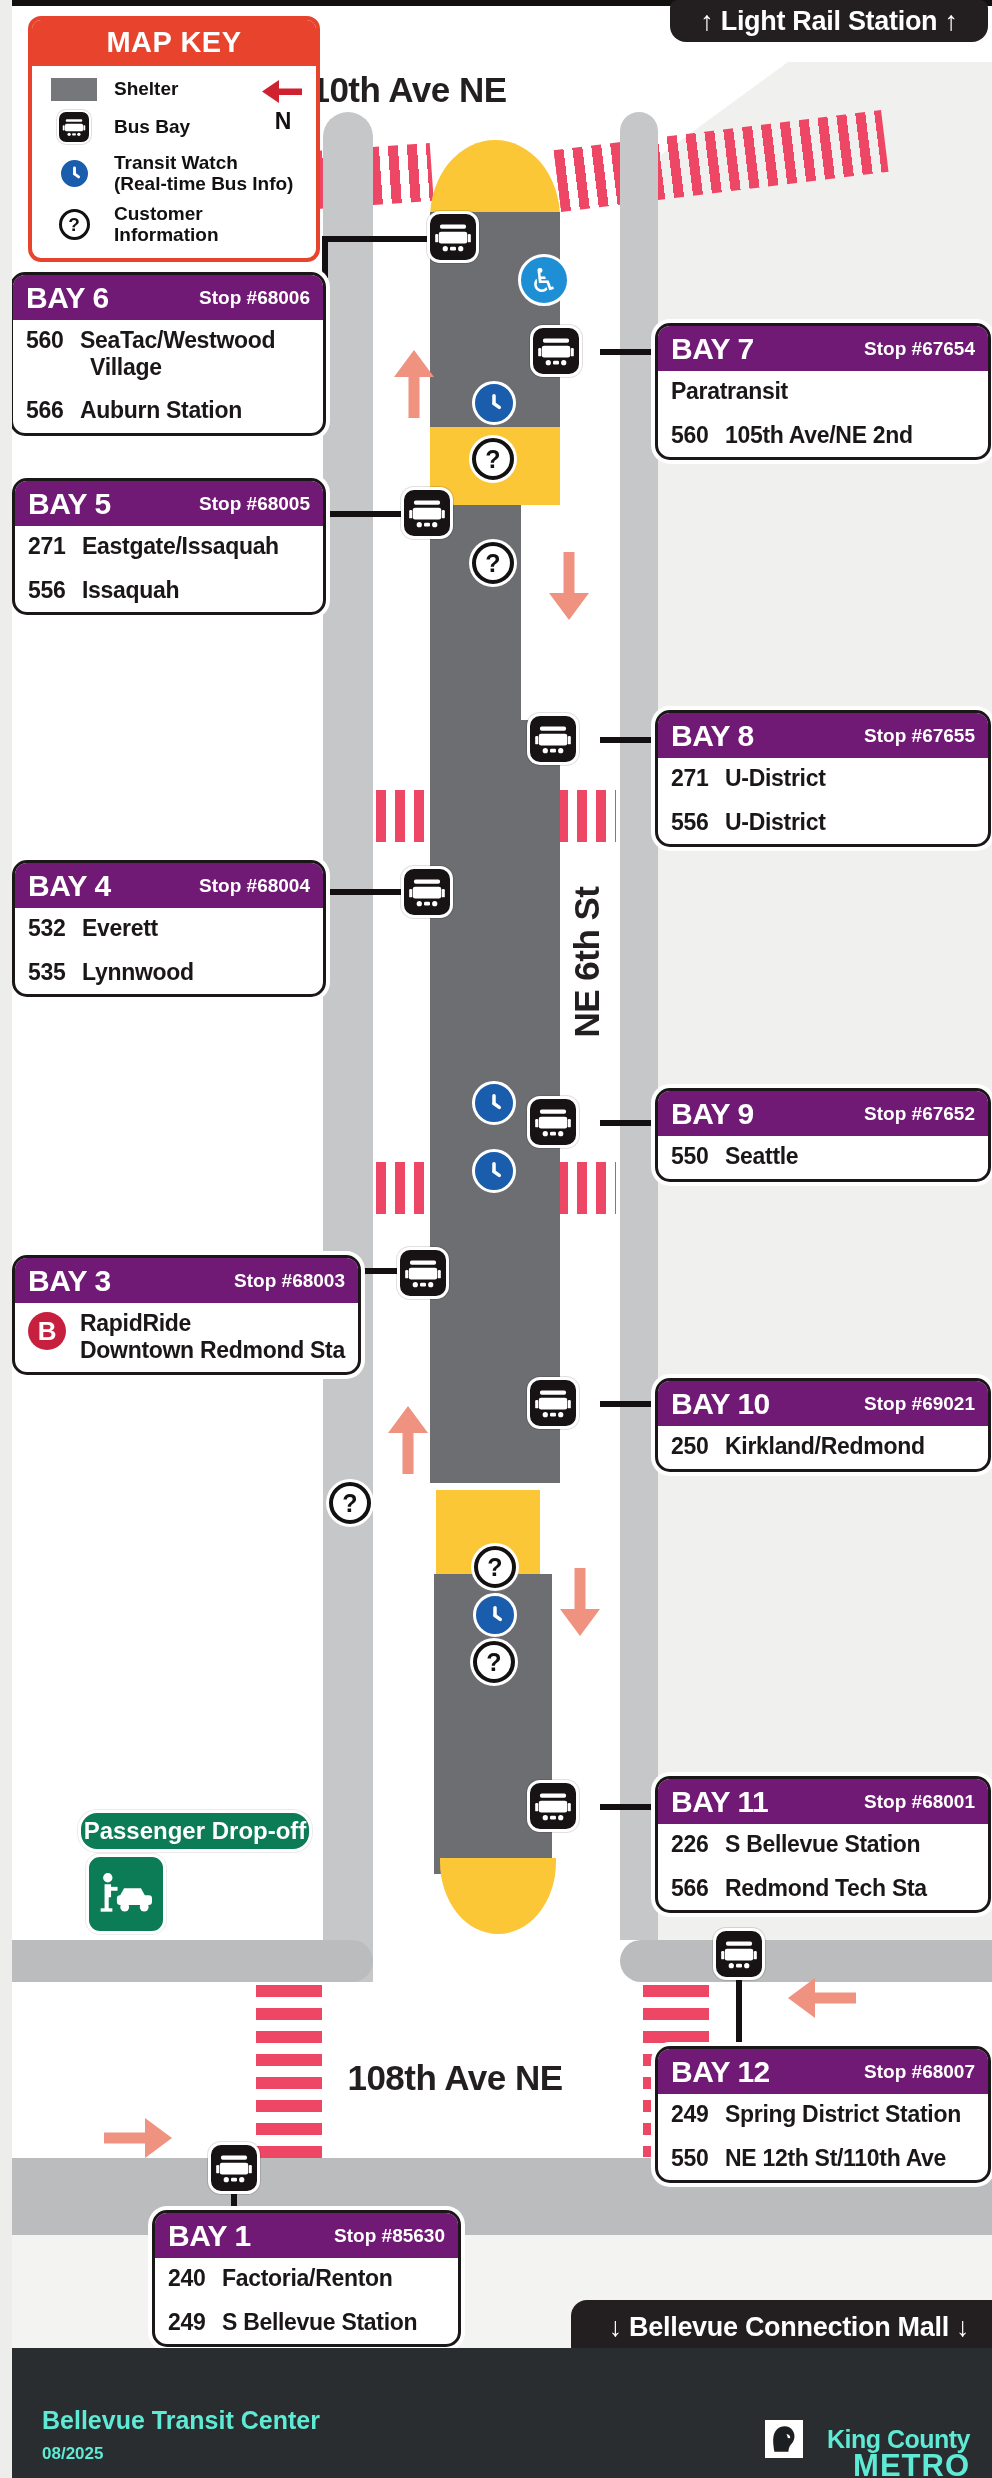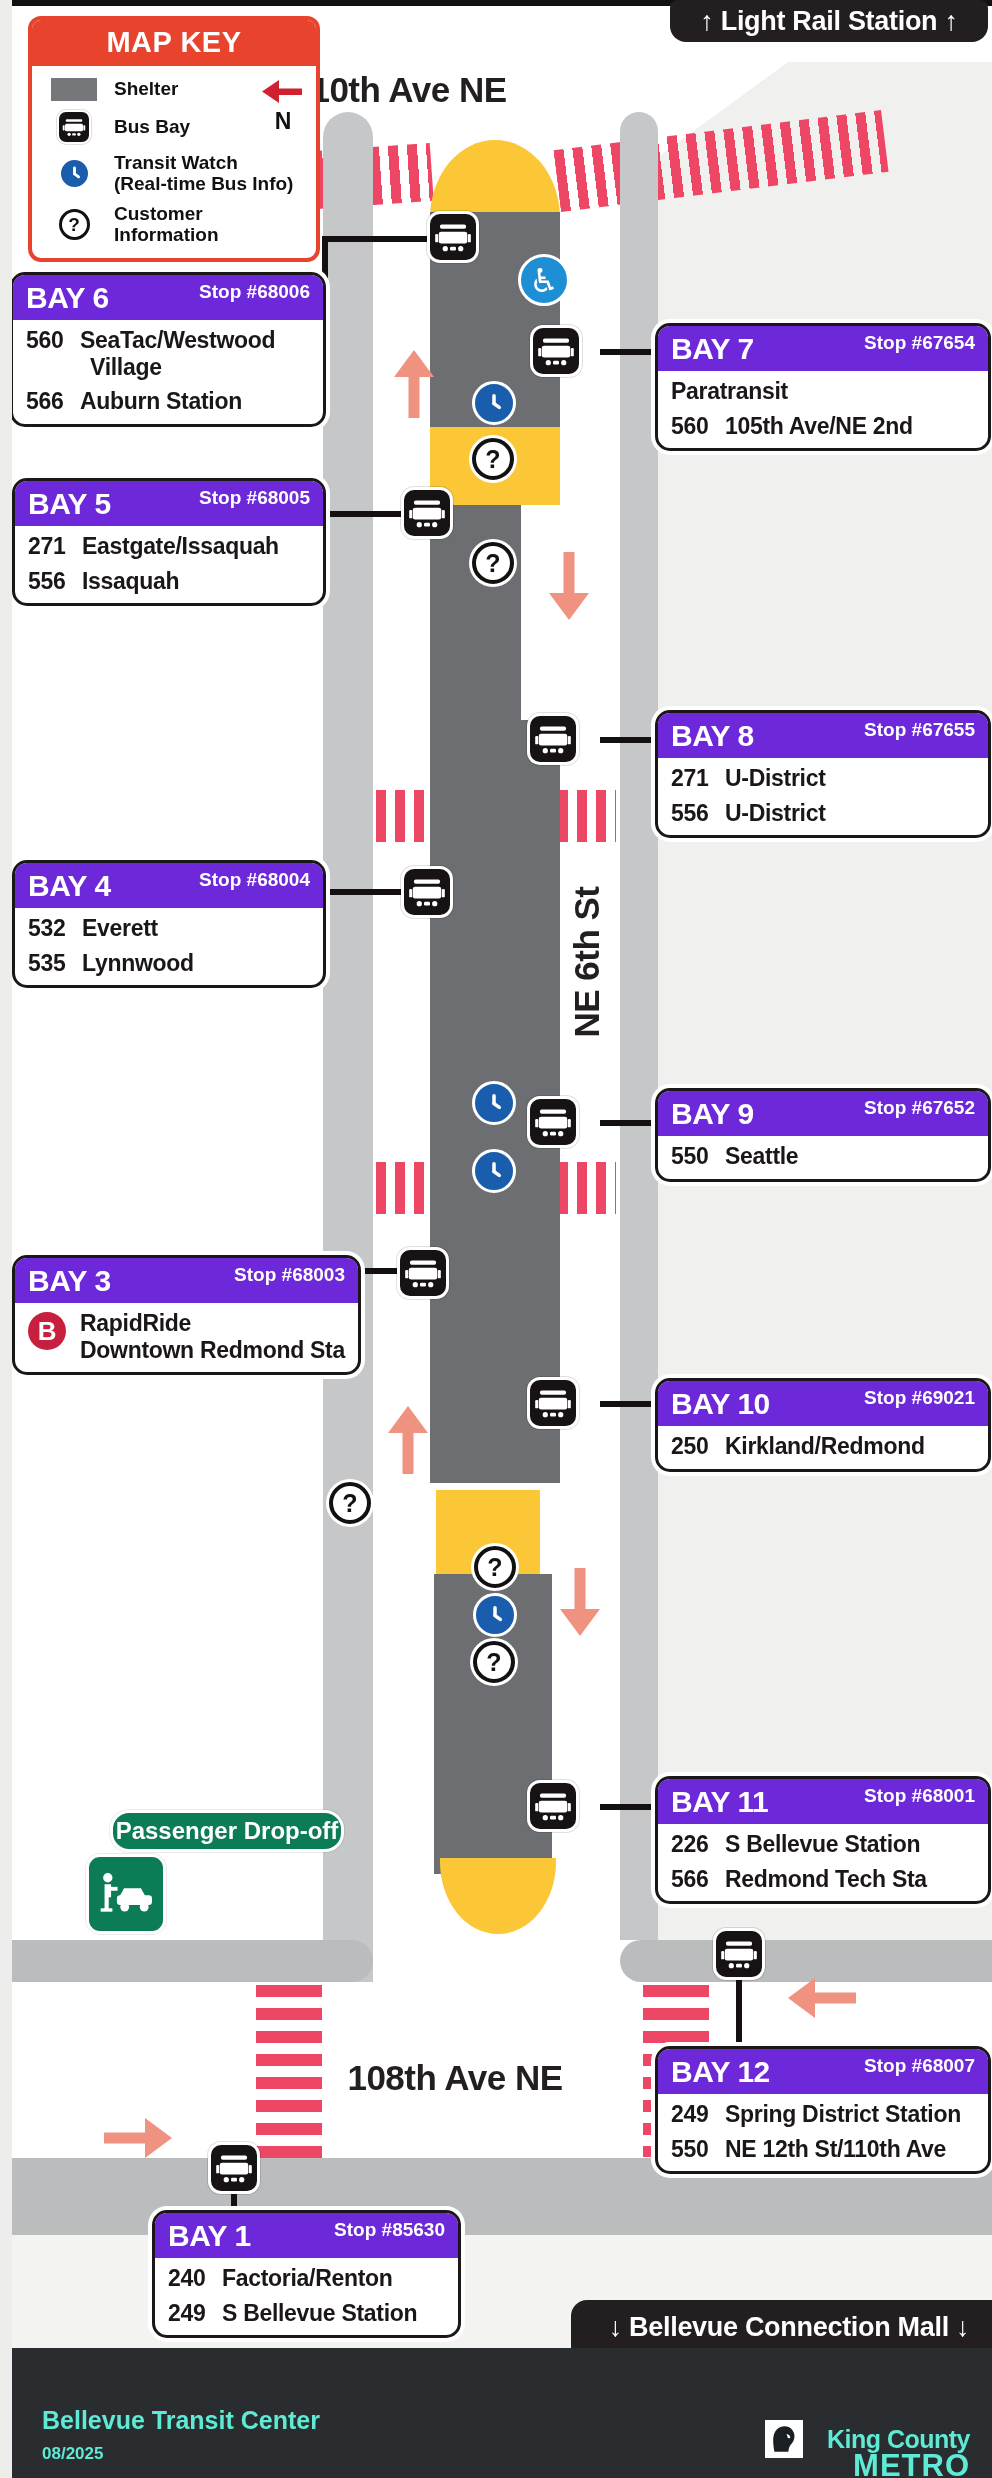--- a/index.html
+++ b/index.html
@@ -19,25 +19,25 @@
   
   .street-label{font-size:35px;font-weight:bold;color:#231f20;letter-spacing:-0.5px;text-align:center;}
   .banner{background:#231f20;color:#fff;display:flex;align-items:center;justify-content:center;
           font-size:27px;font-weight:bold;letter-spacing:-0.3px;}
   .banner.top{border-radius:8px 8px 16px 16px;}
   .banner.bottom{border-radius:16px 16px 8px 8px;}
 
   
   .bay{position:absolute;background:#fff;border:3px solid #1b1718;border-radius:15px;
        box-shadow:0 0 0 4px #fff;overflow:hidden;}
-  .bay-head{display:flex;justify-content:space-between;background:#6d28d9;
+  .bay-head{display:flex;justify-content:space-between;align-items:center;background:#701a75;
             color:#fff;padding:6px 13px 5px 13px;gap:41px;}
   .bay-name{font-size:30px;font-weight:bold;letter-spacing:-0.5px;}
   .bay-stop{font-size:19px;font-weight:bold;}
-  .bay-body{padding:7px 11px 9px 13px;display:flex;flex-direction:column;gap:8px;}
+  .bay-body{padding:7px 11px 9px 13px;display:flex;flex-direction:column;gap:17px;}
   .route{display:flex;align-items:flex-start;font-size:23px;font-weight:bold;color:#1b1718;
          line-height:1.16;letter-spacing:-0.3px;}
   .route-num{width:54px;flex:none;}
   .line{display:block;}
   .indent{padding-left:10px;}
   .rr-badge{flex:none;width:38px;height:38px;margin-right:14px;margin-top:2px;border-radius:50%;
             background:#c6203e;color:#fff;display:flex;align-items:center;justify-content:center;
             font-size:26px;font-weight:bold;}
 
   
@@ -72,21 +72,21 @@
   .swatch{width:46px;height:23px;background:#76777a;}
   .key-bus{position:static;width:30px;height:30px;border-radius:9px;border-width:2px;}
   .key-clock{position:static;width:27px;height:27px;border-width:2px;}
   .key-q{position:static;width:25px;height:25px;border-width:3px;font-size:19px;box-shadow:none;}
   .north{position:absolute;right:12px;top:58px;text-align:center;}
   .north-n{font-size:23px;font-weight:bold;color:#131010;line-height:1;margin-top:1px;}
 
   
   .drop-pill{position:absolute;left:78px;top:1810px;width:228px;height:36px;background:#0c7c57;
              border:3px solid #fff;border-radius:19px;color:#fff;font-size:24px;font-weight:bold;
-             display:flex;align-items:center;justify-content:center;box-shadow:0 0 0 1px rgba(0,0,0,.08);margin-left:32px;}
+             display:flex;align-items:center;justify-content:center;box-shadow:0 0 0 1px rgba(0,0,0,.08);}
   .drop-icon{position:absolute;left:86px;top:1854px;width:74px;height:74px;background:#0c7c57;
              border:3px solid #fff;border-radius:14px;display:flex;align-items:center;
              justify-content:center;box-shadow:0 0 0 1px rgba(0,0,0,.08);}
 
   
   .footer{position:absolute;left:12px;top:2348px;width:980px;height:130px;background:#2a2d2f;color:#5eead4;}
   .f-title{position:absolute;left:30px;top:58px;font-size:25px;font-weight:bold;}
   .f-date{position:absolute;left:30px;top:96px;font-size:17px;font-weight:bold;}
   .kc-row{position:absolute;right:22px;top:72px;display:flex;align-items:center;gap:24px;}
   .kc-box{width:38px;height:38px;background:#fff;display:flex;align-items:center;justify-content:center;}

